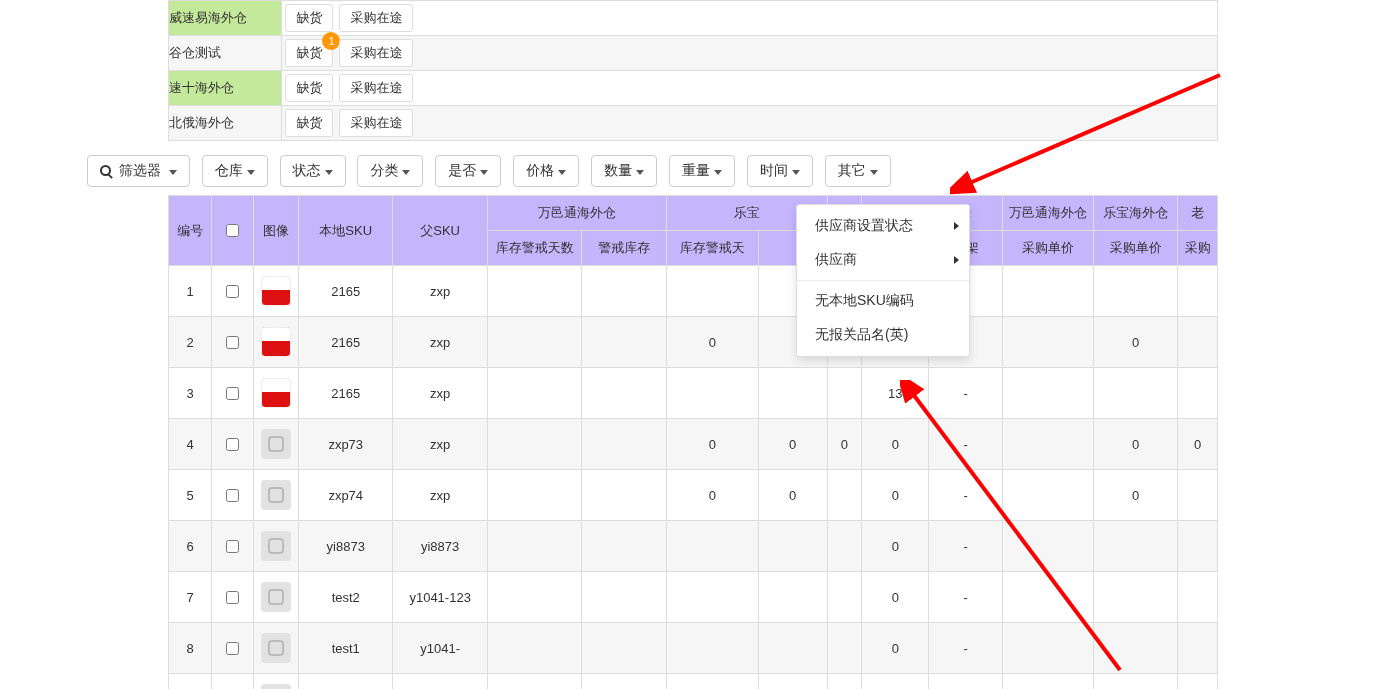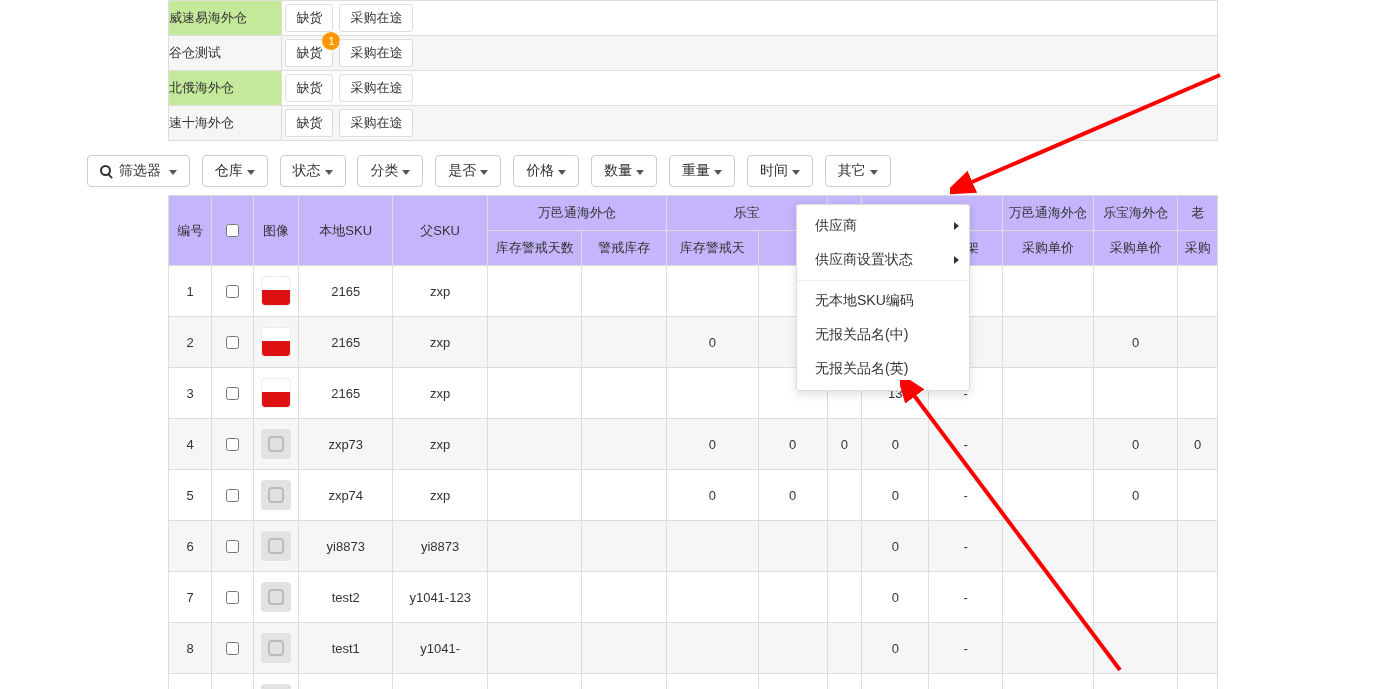--- a/index.html
+++ b/index.html
@@ -105,25 +105,25 @@
   <tbody id="wh-body">
         <tr>
           <td class="wh-label">威速易海外仓</td>
           <td class="wh-actions"><span class="tag">缺货</span><span class="tag">采购在途</span></td>
         </tr>
         <tr>
           <td class="wh-label">谷仓测试</td>
           <td class="wh-actions"><span class="tag">缺货<span class="badge">1</span></span><span class="tag">采购在途</span></td>
         </tr>
         <tr>
-          <td class="wh-label">北俄海外仓</td>
+          <td class="wh-label">速十海外仓</td>
           <td class="wh-actions"><span class="tag">缺货</span><span class="tag">采购在途</span></td>
         </tr>
         <tr>
-          <td class="wh-label">速十海外仓</td>
+          <td class="wh-label">北俄海外仓</td>
           <td class="wh-actions"><span class="tag">缺货</span><span class="tag">采购在途</span></td>
         </tr>
       </tbody>
 </table>
 
 <div class="filters">
   <span class="btn">
     <span class="search-icon"></span>
     <span>筛选器</span>
     <span class="caret"></span>
@@ -338,25 +338,24 @@
             <td>-</td>
             <td></td>
             <td></td>
             <td></td>
           </tr>
         </tbody>
 </table>
 </div>
 
 <div class="dropdown">
+  <div class="item sub">供应商设置状态</div>
   <div class="item sub">供应商</div>
-  <div class="item sub">供应商设置状态</div>
   <div class="sep"></div>
   <div class="item">无本地SKU编码</div>
-  <div class="item">无报关品名(中)</div>
   <div class="item">无报关品名(英)</div>
 </div>
 
 <svg class="arrow" style="left:950px;top:70px" width="280" height="130">
   <defs>
         <marker id="ah1" markerWidth="10" markerHeight="10" refX="2" refY="3" orient="auto">
     <path d="M0,0 L0,6 L8,3 z" fill="#ff0000"></path>
         </marker>
       </defs>
   <line x1="270" y1="5" x2="15" y2="115" stroke="#ff0000" stroke-width="4" marker-end="url(#ah1)"></line>

